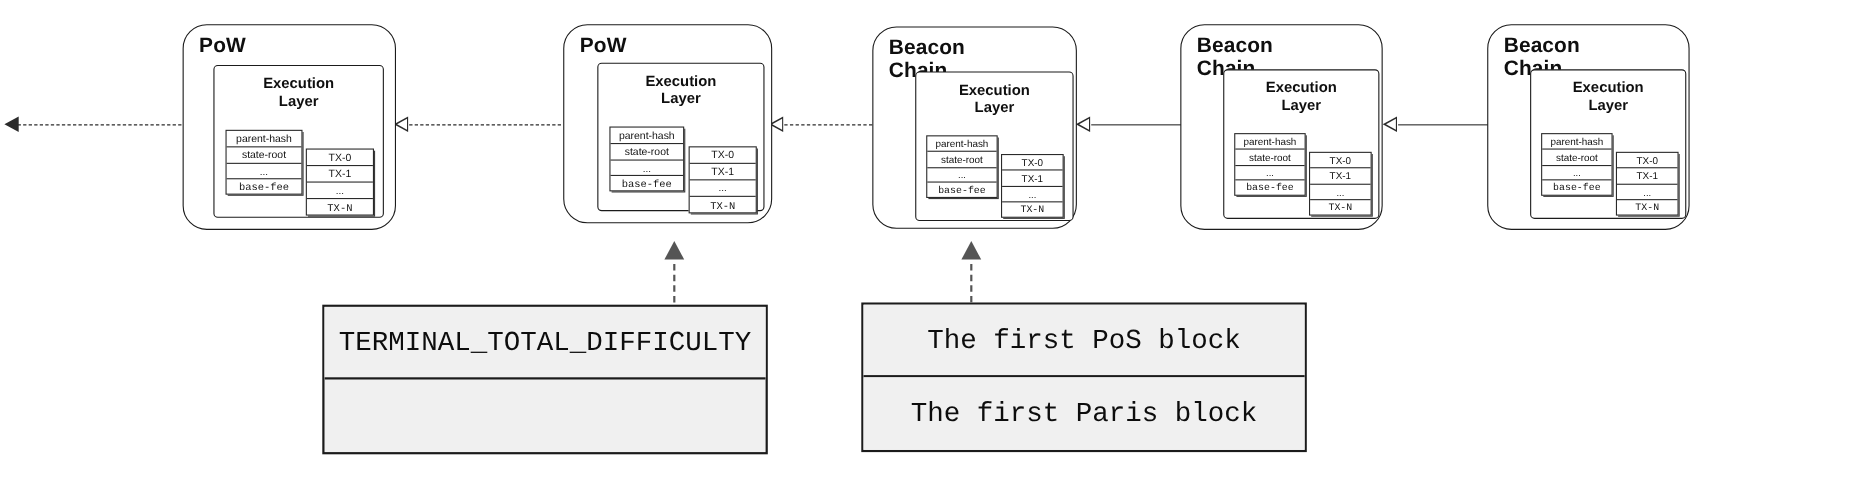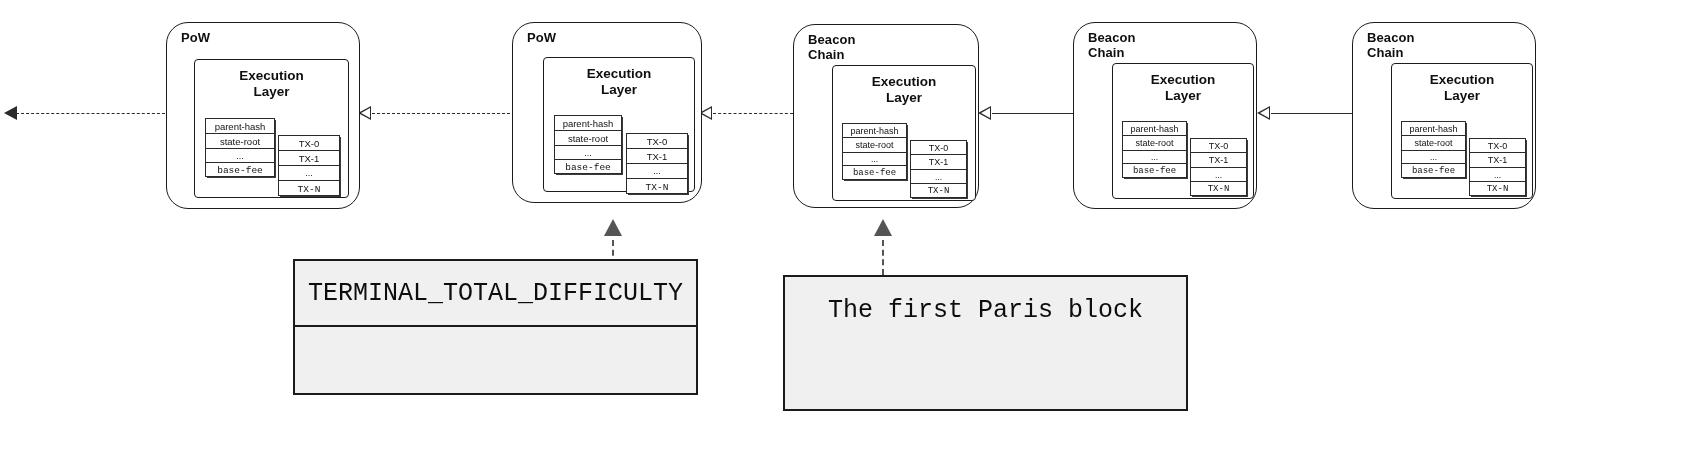--- a/index.html
+++ b/index.html
@@ -26,21 +26,21 @@
     position: absolute;
     box-sizing: border-box;
     border: 1.6px solid #1b1b1b;
     border-radius: 22px;
     background: #ffffff;
   }
   .chain-title {
     position: absolute;
     left: 14px;
     top: 8px;
-    font-size: 13px;
+    font-size: 19px;
     font-weight: bold;
     color: #0f0f0f;
     line-height: 1.12;
     letter-spacing: 0.1px;
     white-space: pre-line;
   }
 
   
   .exec-box {
     position: absolute;
@@ -309,21 +309,22 @@
 
       <div class="stack shadowed" style="left:77px; top:74px; width:57px; height:58px;">
         <div class="cell" style="height:14px; font-size:9px;">TX-0</div>
         <div class="cell" style="height:15px; font-size:9px;">TX-1</div>
         <div class="cell" style="height:14px; font-size:8.5px;">...</div>
         <div class="cell" style="height:14px; font-size:9px;">TX-N</div>
       </div>
     </div>
   </div>
 
-  <div class="note-table" style="left:293px; top:259px; width:405px; height:136px;">
+  <div class="note-table" style="left:293px; top:277px; width:405px; height:136px;">
     <div class="note-row top" style="height:66px;">TERMINAL_TOTAL_DIFFICULTY</div>
   </div>
 
   <div class="note-table" style="left:783px; top:275px; width:405px; height:136px;">
+    <div class="note-row top" style="height:66px;">The first PoS block</div>
     <div class="note-row" style="height:66px;">The first Paris block</div>
   </div>
 
 </div>
 
 </body></html>

